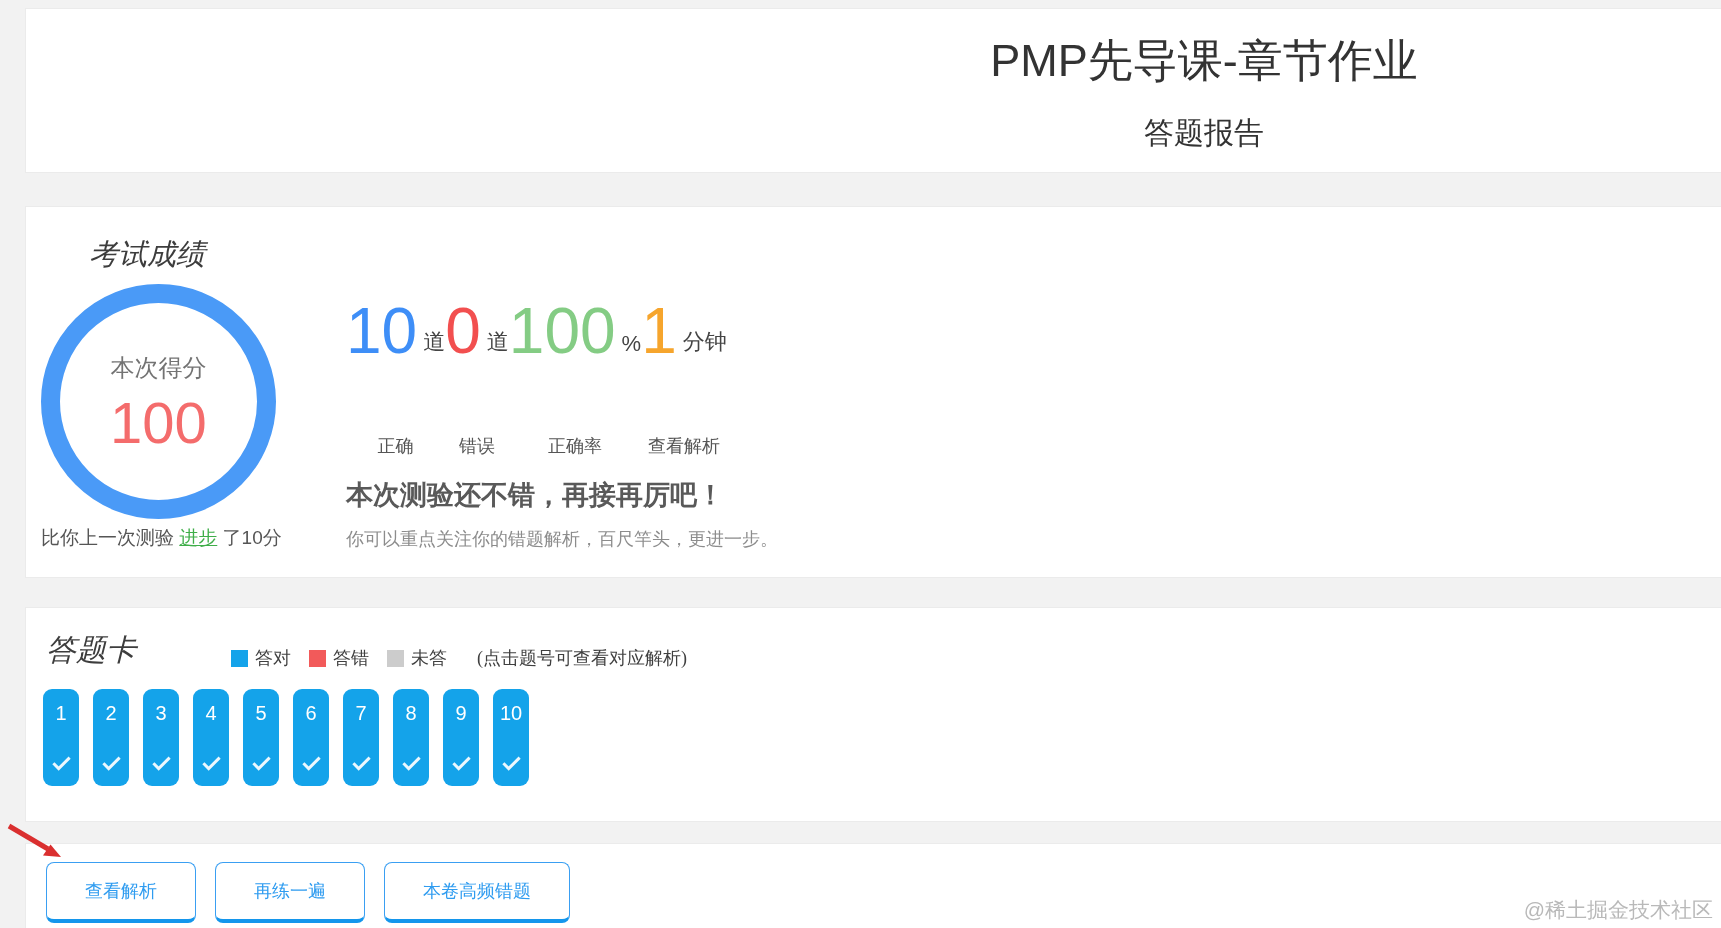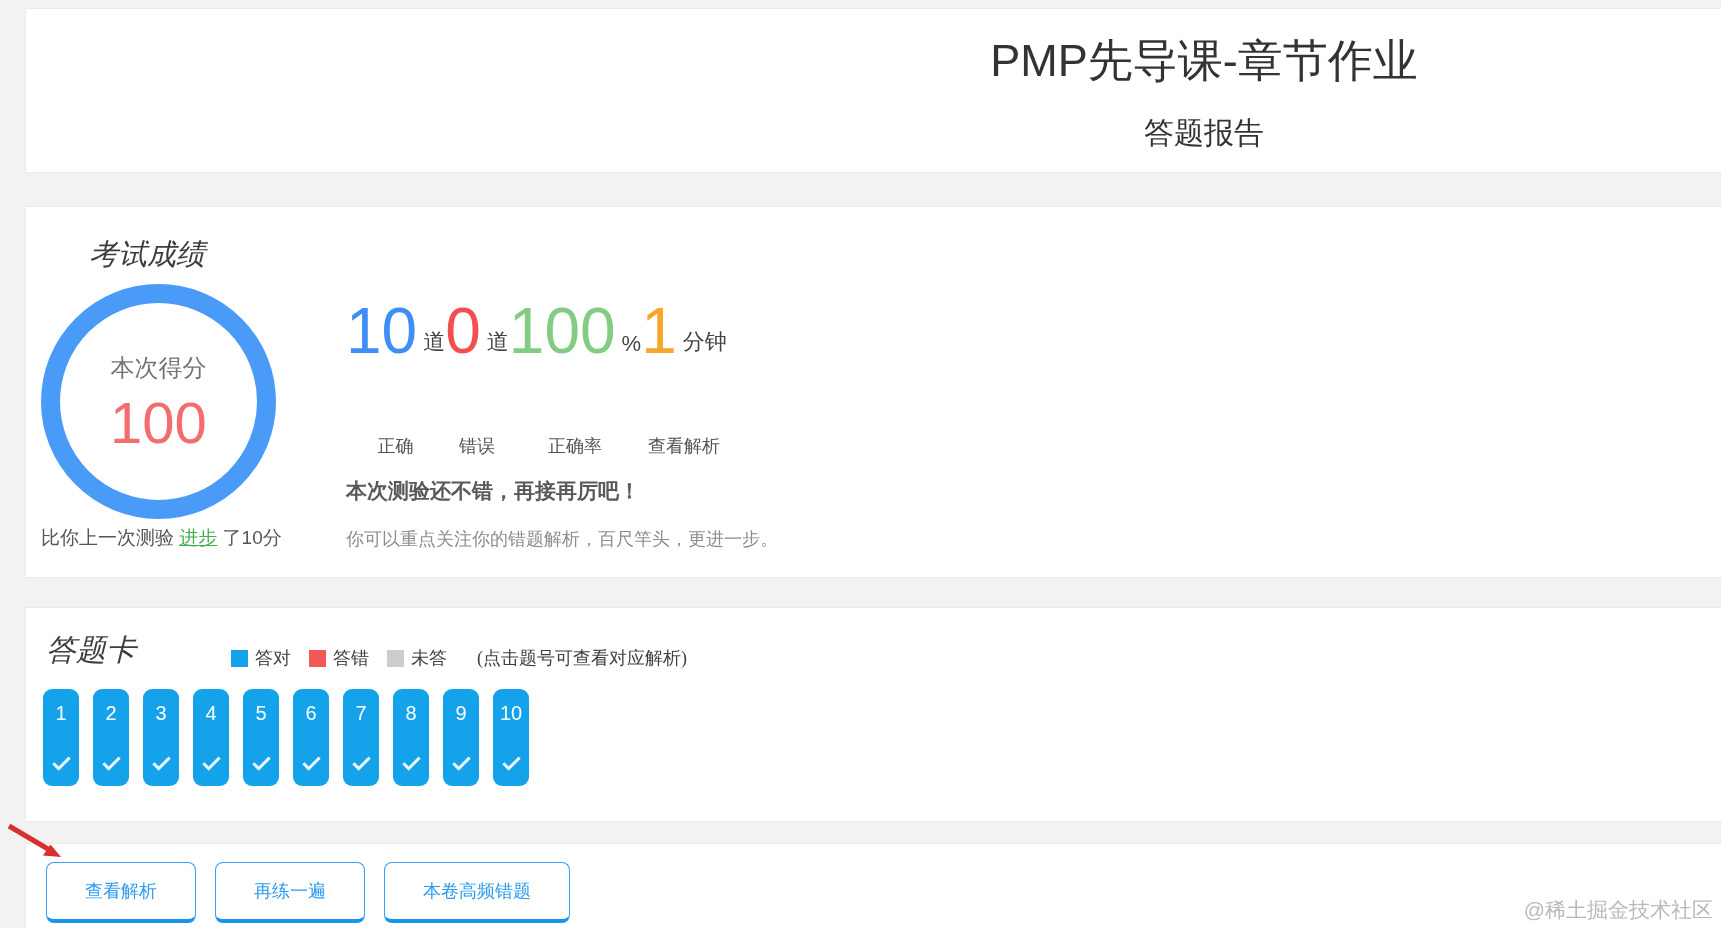--- a/index.html
+++ b/index.html
@@ -35,21 +35,21 @@
   .gauge-label { font-size:24px; color:#737373; }
   .gauge-score { margin-top:10px; font-size:58px; color:#f46c6c; line-height:1; }
   .progress-note { position:absolute; left:15px; top:318px; font-size:19px; color:#555; white-space:nowrap; }
   .progress-highlight { color:#3fae49; text-decoration:underline; }
   .stats-row { position:absolute; left:320px; top:92px; display:flex; align-items:flex-start; }
   .stat-col { display:flex; flex-direction:column; align-items:center; }
   .stat-top { display:flex; align-items:flex-end; }
   .stat-value { font-size:64px; line-height:1; font-weight:400; }
   .stat-unit { font-size:22px; color:#444; margin-left:6px; padding-bottom:6px; }
   .stat-label { margin-top:71px; font-size:18px; color:#555; }
-  .message-bold { position:absolute; left:320px; top:270px; font-size:21px; font-weight:700; color:#595959; }
+  .message-bold { position:absolute; left:320px; top:270px; font-size:27px; font-weight:700; color:#595959; }
   .message-sub  { position:absolute; left:320px; top:320px; font-size:18px; color:#8c8c8c; }
   
   .answer-card { top:607px; height:215px; }
   .answer-heading { left:20px; top:22px; font-size:30px; }
   .legend-row { position:absolute; left:205px; top:38px; display:flex; align-items:center; }
   .legend-item { display:flex; align-items:center; margin-right:18px; }
   .legend-swatch { width:17px; height:17px; margin-right:7px; display:inline-block; }
   .legend-label { font-size:18px; color:#3f3f3f; }
   .legend-note { margin-left:12px; font-size:18px; color:#3f3f3f;font-family:Liberation Serif, serif; }
   .tiles-row { position:absolute; left:17px; top:81px; display:flex; gap:14px; }

